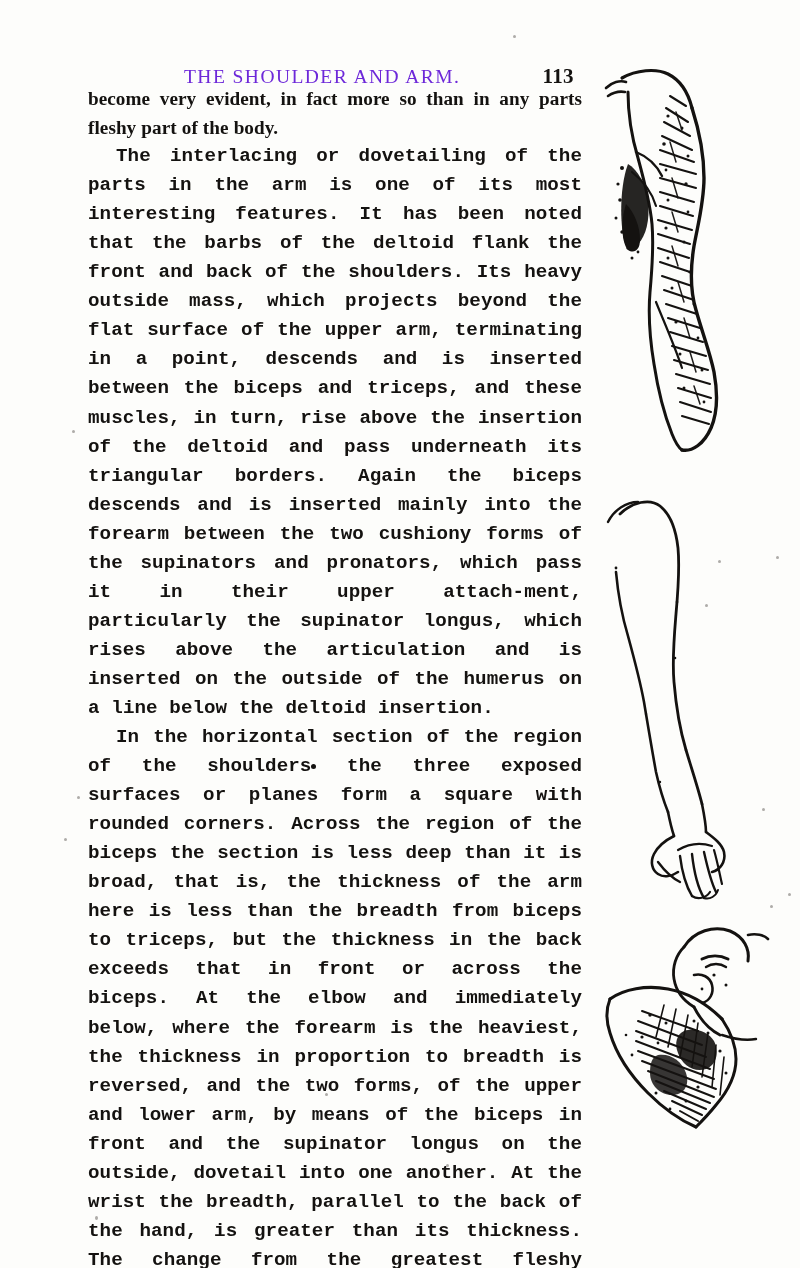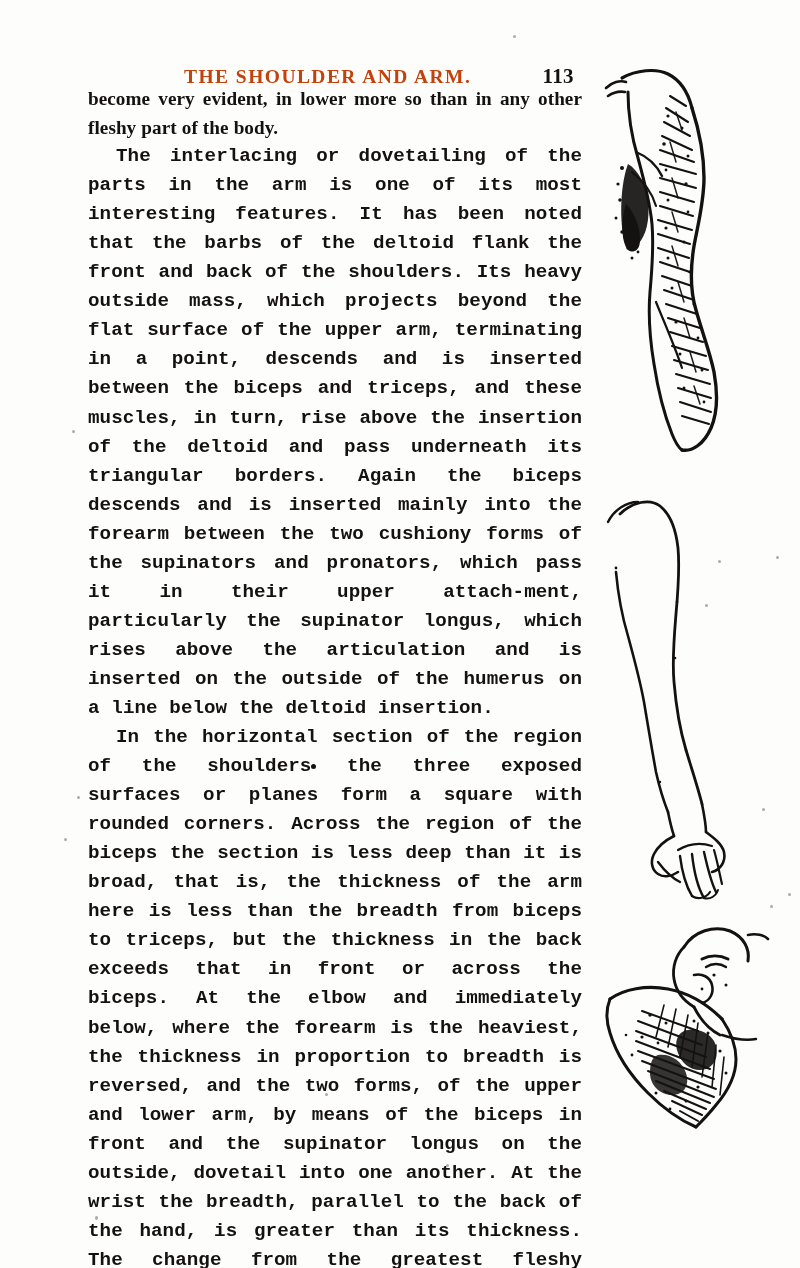--- a/index.html
+++ b/index.html
@@ -24,23 +24,23 @@
     top: 42px;
     width: 495px;
     height: 28px;
     display: flex;
     align-items: baseline;
     justify-content: space-between;
   }
   .head-title {
     font-family: "Liberation Serif", "DejaVu Serif", serif;
     font-size: 19.5px;
-    font-weight: 700;
+    font-weight: 400;
     letter-spacing: 1.45px;
-    color: #c2410c;
+    color: #6d28d9;
     white-space: nowrap;
     padding-left: 96px;
     margin-top: 24px;
   }
   .head-folio {
     font-family: "Liberation Serif", "DejaVu Serif", serif;
     font-size: 21px;
     font-weight: 700;
     letter-spacing: 0.4px;
     color: #141210;
@@ -108,21 +108,21 @@
 
 <div class="page">
 
   <div class="running-head">
     <span class="head-title">THE SHOULDER AND ARM.</span>
     <span class="head-folio">113</span>
   </div>
 
   <div class="text-column">
 
-    <p class="para">become very evident, in lower more so than in any other fleshy part of the body.</p>
+    <p class="para">become very evident, in fact more so than in any parts fleshy part of the body.</p>
 
     <p class="para indent">The interlacing or dovetailing of the parts in the arm is one of its most interesting features. It has been noted that the barbs of the deltoid flank the front and back of the shoulders.  Its heavy outside mass, which projects beyond the flat surface of the upper arm, terminating in a point, descends and is inserted between the biceps and triceps, and these muscles, in turn, rise above the insertion of the deltoid and pass underneath its triangular borders.  Again the biceps descends and is inserted mainly into the forearm between the two cushiony forms of the supinators and pronators, which pass it in their upper attach-ment, particularly the supinator longus, which rises above the articulation and is inserted on the outside of the humerus on a line below the deltoid insertion.</p>
 
     <p class="para indent last"><span>In the horizontal section of the region of the shoulders</span><span class="inkblot"></span><span> the three exposed surfaces or planes form a square with rounded corners.  Across the region of the biceps the section is less deep than it is broad, that is, the thickness of the arm here is less than the breadth from biceps to triceps, but the thickness in the back exceeds that in front or across the biceps.  At the elbow and immediately below, where the forearm is the heaviest, the thickness in proportion to breadth is reversed, and the two forms, of the upper and lower arm, by means of the biceps in front and the supinator longus on the outside, dovetail into one another. At the wrist the breadth, parallel to the back of the hand, is greater than its thickness.  The change from the greatest fleshy breadth and width of the forearm to the tendinous form two-thirds of the way down to the bony and angular wrist, is characteristic of both the forearm and the lower leg.</span></p>
   </div>
 
   <div class="figures">
 
     <div class="figure" id="fig-upper-arm">
       <svg viewBox="0 0 200 430" xmlns="http://www.w3.org/2000/svg">

